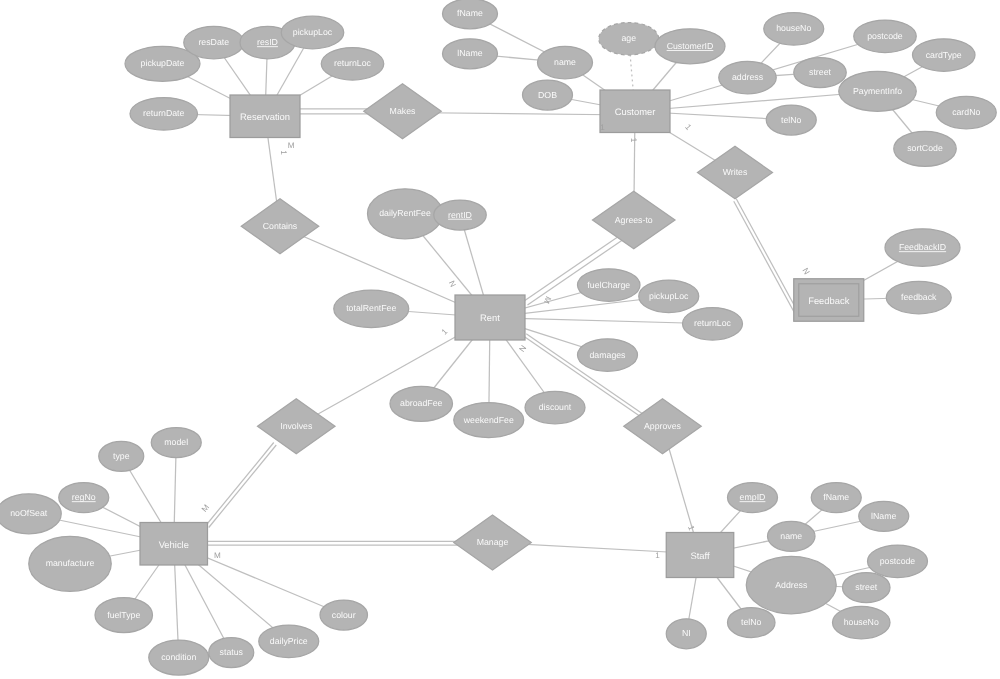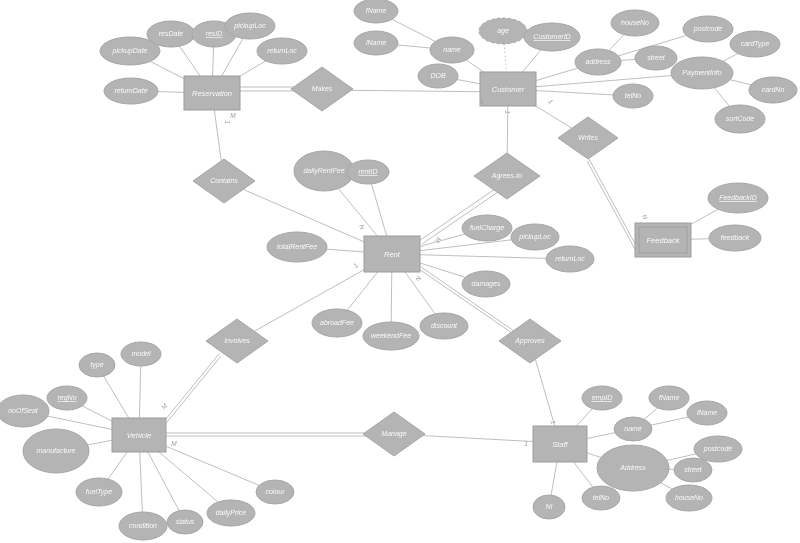--- a/index.html
+++ b/index.html
@@ -1,16 +1,16 @@
 <!DOCTYPE html>
 <html><head>
 <meta charset="utf-8">
 <style>
   html,body{margin:0;padding:0;background:#ffffff;}
-  .stage{position:relative;width:800px;height:543px;background:#ffffff;overflow:hidden;font-style:italic;}
+  .stage{position:relative;width:800px;height:543px;background:#ffffff;overflow:hidden;}
   svg{display:block;}
   .conn{stroke:#bfbfbf;stroke-width:1;fill:none;}
   .dotted{stroke-dasharray:1.5,2.5;}
   .shape{fill:#b4b4b4;stroke:#a6a6a6;stroke-width:1;}
   .entity{fill:#b4b4b4;stroke:#9c9c9c;stroke-width:1;}
   .weak-inner{fill:none;stroke:#a0a0a0;stroke-width:1;}
   .dashed{stroke-dasharray:3,2.5;}
   text{font-family:"Liberation Sans","DejaVu Sans",sans-serif;}
   .lbl{fill:#fafafa;font-size:7px;text-anchor:middle;}
   .elbl{font-size:7.5px;}

